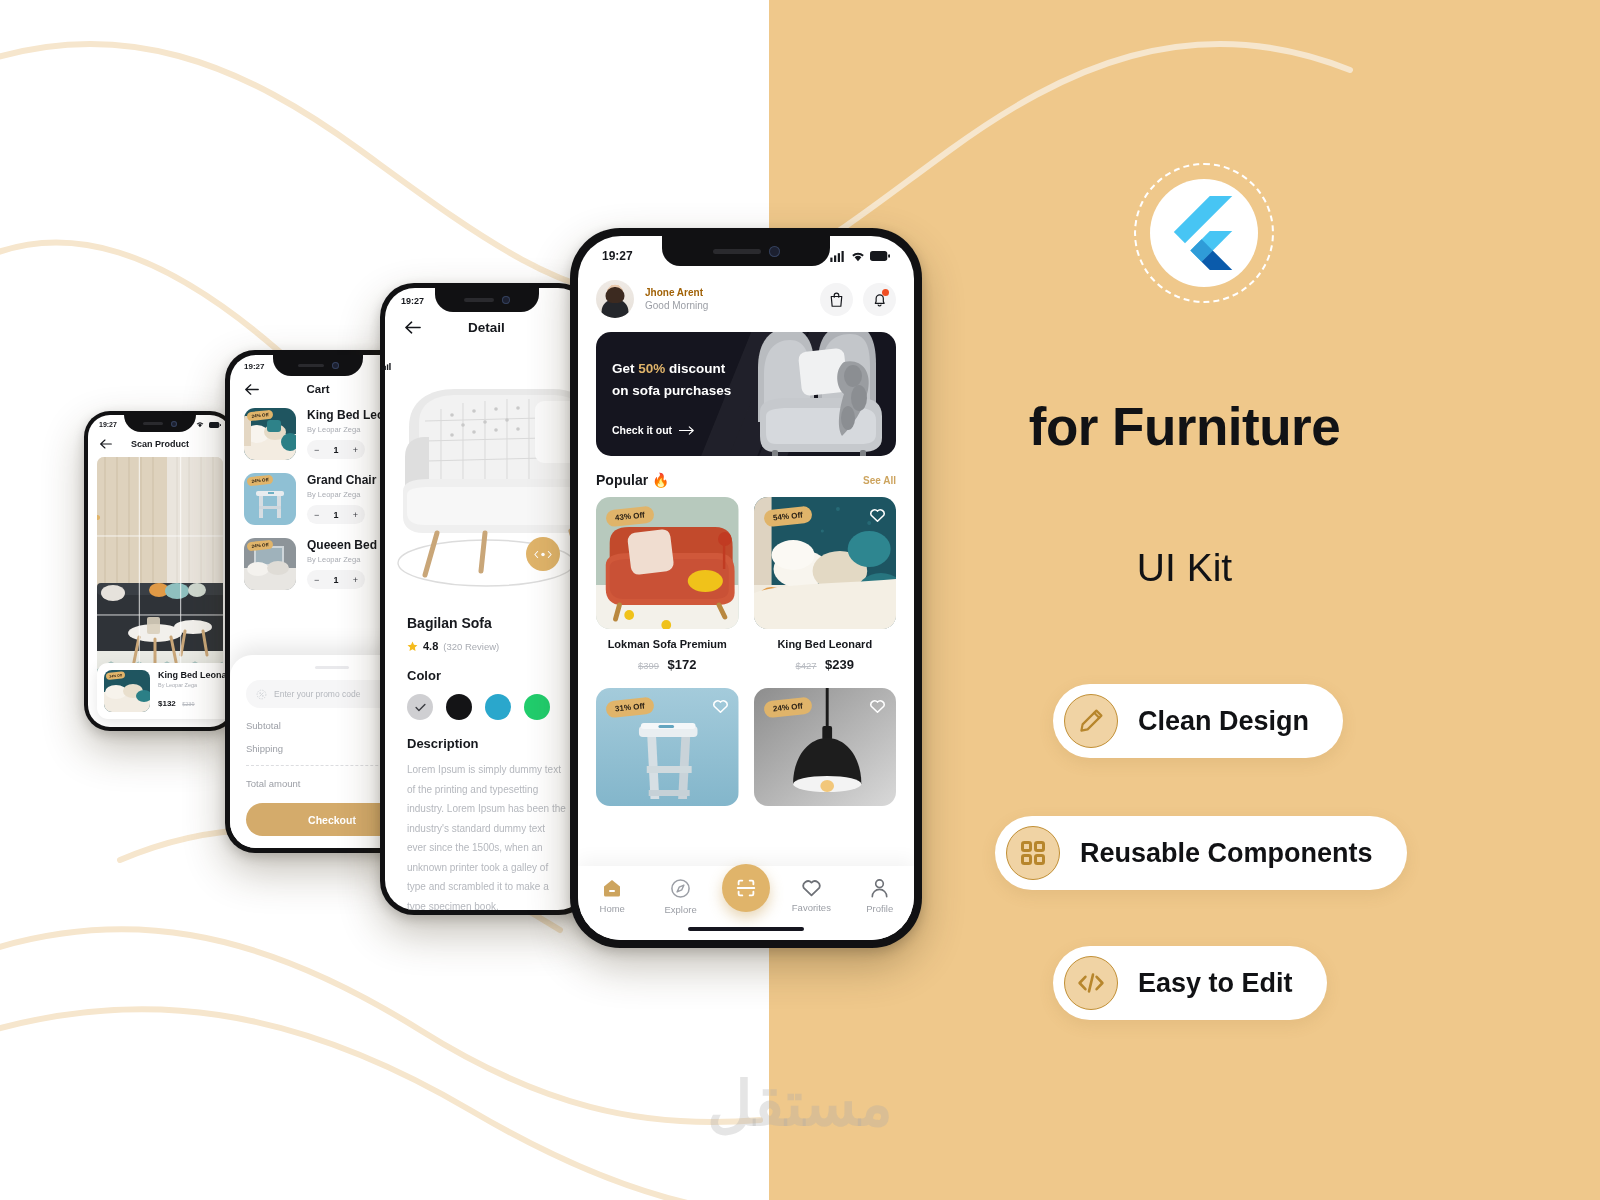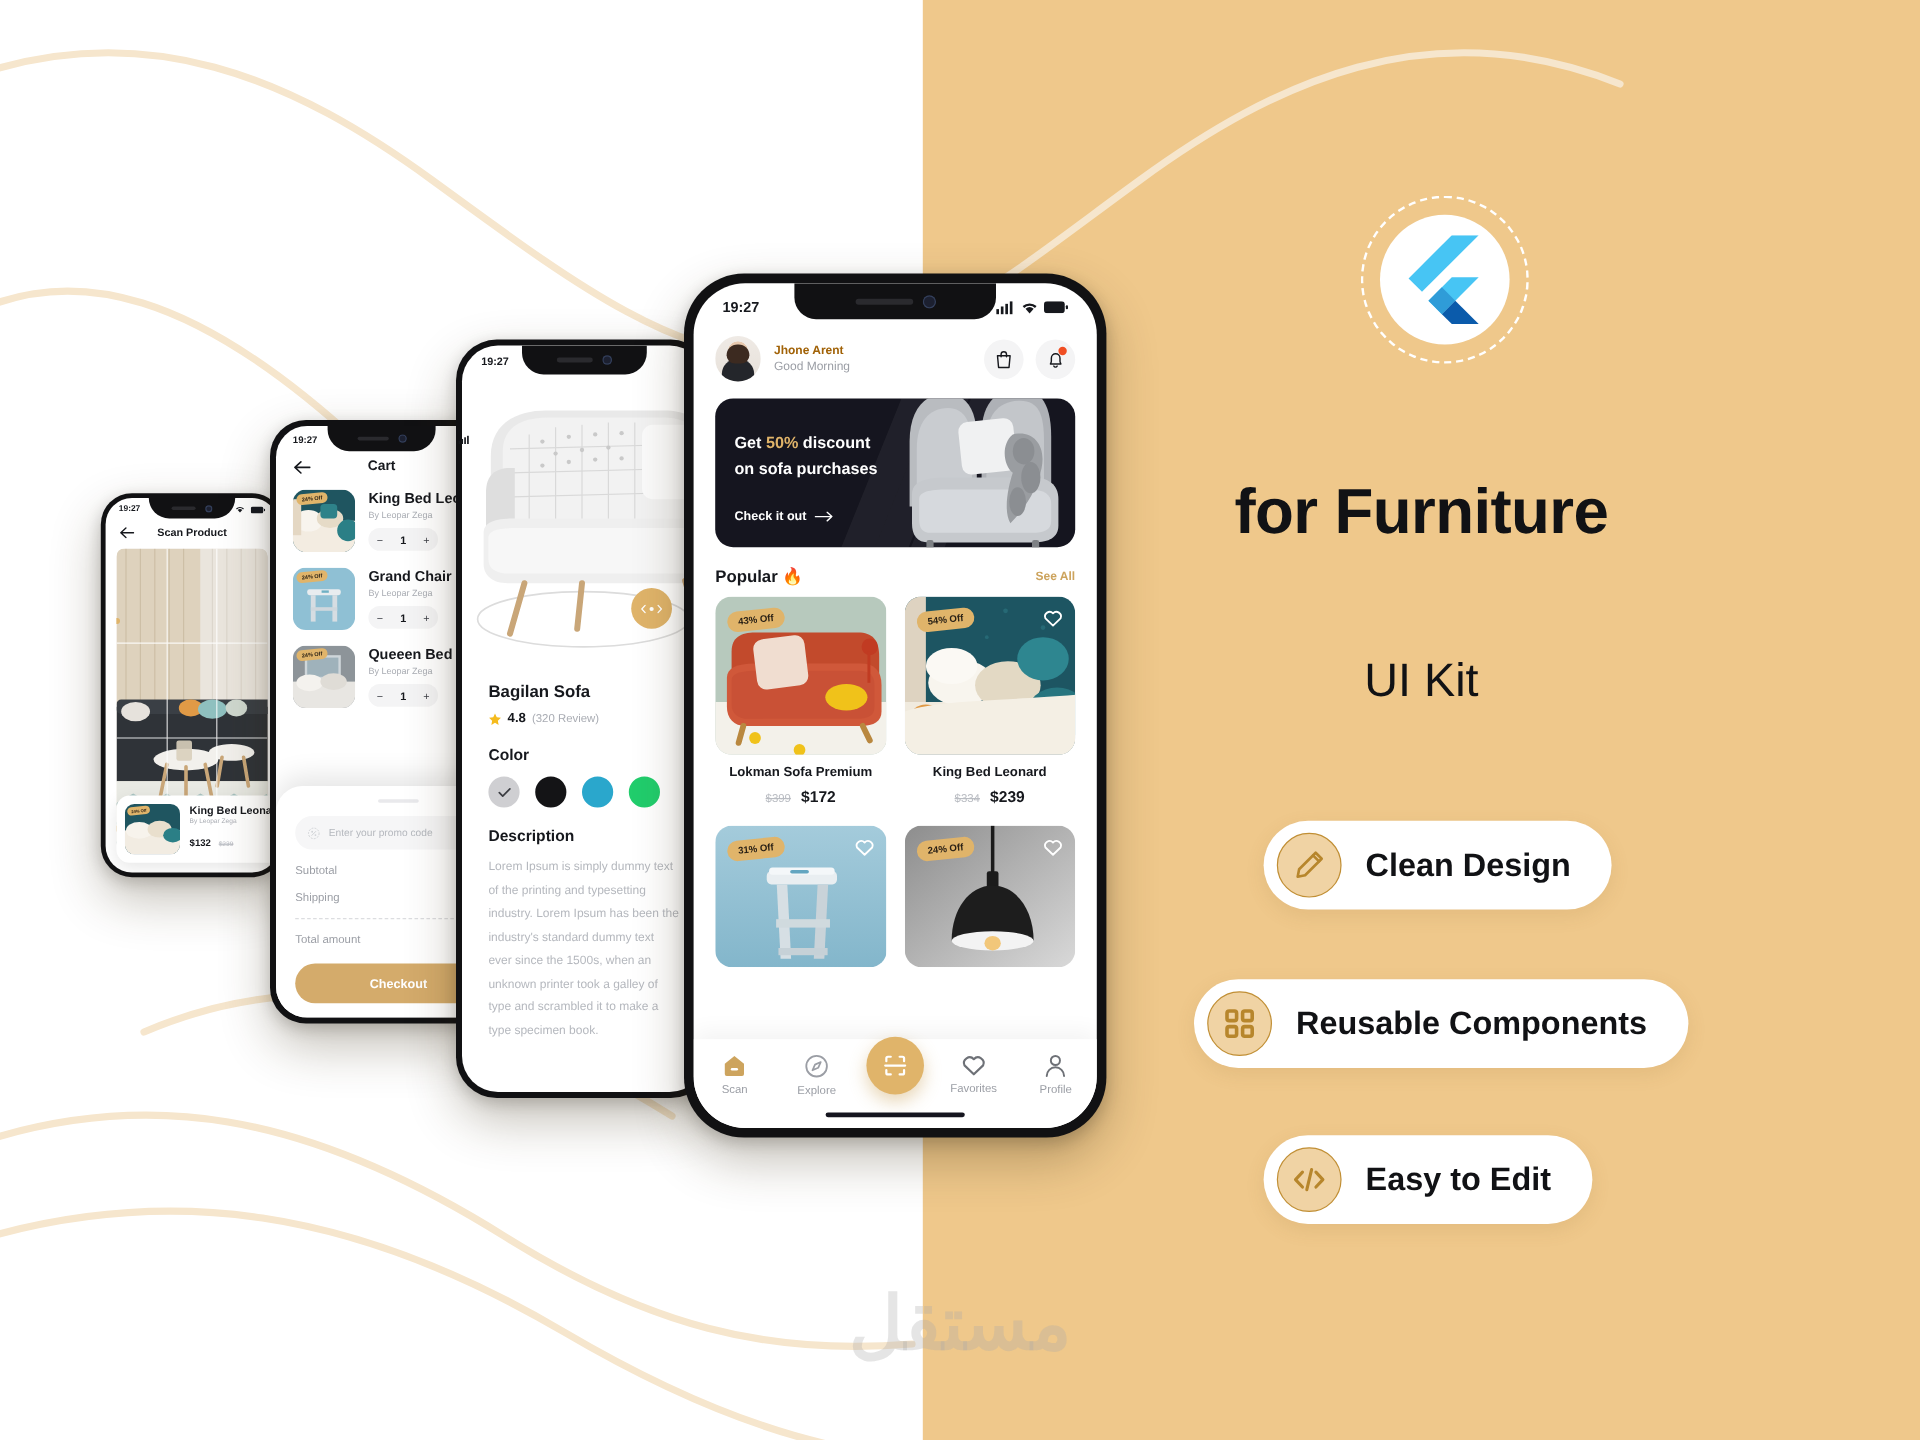--- a/index.html
+++ b/index.html
@@ -469,20 +469,26 @@
     <div class="screen">
       <div class="notch" style="width:104px;height:24px;">
         <div class="spk" style="width:30px;height:4px;"></div>
         <div class="cam" style="width:8px;height:8px;"></div>
       </div>
       <div class="statusbar" style="padding:8px 16px 0; font-size:9px;">
         <div>19:27</div>
         <div class="sb-icons"></div>
       </div>
 
+      <div class="appbar" style="padding:32px 20px 0;">
+        <svg class="back-arrow" width="16" height="13" viewBox="0 0 18 14">
+            <path d="M7.4 1 1 7l6.4 6M1 7h16" stroke="#16181d" stroke-width="1.7" fill="none" stroke-linecap="round" stroke-linejoin="round"></path>
+          </svg>
+        <div class="title-center" style="font-size:13.5px;margin-left:-16px;">Detail</div>
+      </div>
 
       <div class="dt-hero">
         <svg class="sofa-stage" viewBox="0 0 203 250">
           <ellipse cx="101" cy="214" rx="88" ry="23" fill="none" stroke="#dcdcdc" stroke-width="1.4"></ellipse>
           <g>
             <path d="M24 78 C24 52 44 40 70 40 L168 40 C196 40 208 56 208 82 L208 150 L24 150 Z" fill="#e9e9e9"></path>
             <path d="M34 74 C34 54 50 46 72 46 L168 46 C192 46 200 60 200 84 L200 140 L34 140 Z" fill="#f2f2f2"></path>
             <g fill="none" stroke="#d9d9d9" stroke-width="1">
               <path d="M56 60 L56 132 M78 54 L78 134 M100 52 L100 134 M122 50 L122 134 M144 50 L144 134"></path>
               <path d="M40 72 L196 68 M40 92 L198 88 M42 112 L198 108"></path>
@@ -685,21 +691,21 @@
               <ellipse cx="18" cy="100" rx="13" ry="10" fill="#e09a46"></ellipse>
               <path d="M0 96 C30 86 70 88 146 82 L146 132 L0 132 Z" fill="#f4efe4"></path>
             </svg>
             <div class="badge-off" style="left:10px; top:11px; font-size:8px; padding:4px 9px;">54% Off</div>
             <svg class="heart" style="right:10px; top:10px;" width="17" height="16" viewBox="0 0 20 18">
                 <path d="M10 16.4 2.6 9.3a4.5 4.5 0 0 1 7.4-4.9 4.5 4.5 0 0 1 7.4 4.9Z" fill="none" stroke="#fff" stroke-width="1.8" stroke-linejoin="round"></path>
               </svg>
           </div>
           <div class="pname">King Bed Leonard</div>
           <div class="pprice">
-            <span class="old">$334</span>
+            <span class="old">$427</span>
             <span class="new">$239</span>
           </div>
         </div>
 
         <div class="card">
           <div class="thumb" style="height:118px;">
             <svg viewBox="0 0 146 118" width="100%" height="100%" preserveAspectRatio="none">
               <defs>
                   <linearGradient id="sky" x1="0" y1="0" x2="0" y2="1">
                     <stop offset="0" stop-color="#a4cbdb"></stop>
@@ -745,21 +751,21 @@
           </div>
         </div>
       </div>
 
       <div class="tabbar">
         <div class="tab">
           <svg width="22" height="20" viewBox="0 0 22 20">
               <path d="M3 8.4 11 2l8 6.4V17a1.6 1.6 0 0 1-1.6 1.6H4.6A1.6 1.6 0 0 1 3 17Z" fill="#cda45e"></path>
               <rect x="8" y="12" width="6" height="2" rx="1" fill="#fff"></rect>
             </svg>
-          <span>Scan</span>
+          <span>Home</span>
         </div>
         <div class="tab">
           <svg width="21" height="21" viewBox="0 0 22 22">
               <circle cx="11" cy="11" r="9" fill="none" stroke="#9b9ea5" stroke-width="1.6"></circle>
               <path d="M14.6 7.4 9.6 9.6 7.4 14.6 12.4 12.4Z" fill="none" stroke="#9b9ea5" stroke-width="1.5" stroke-linejoin="round"></path>
             </svg>
           <span>Explore</span>
         </div>
         <div class="fab">
           <svg width="24" height="24" viewBox="0 0 26 26">

